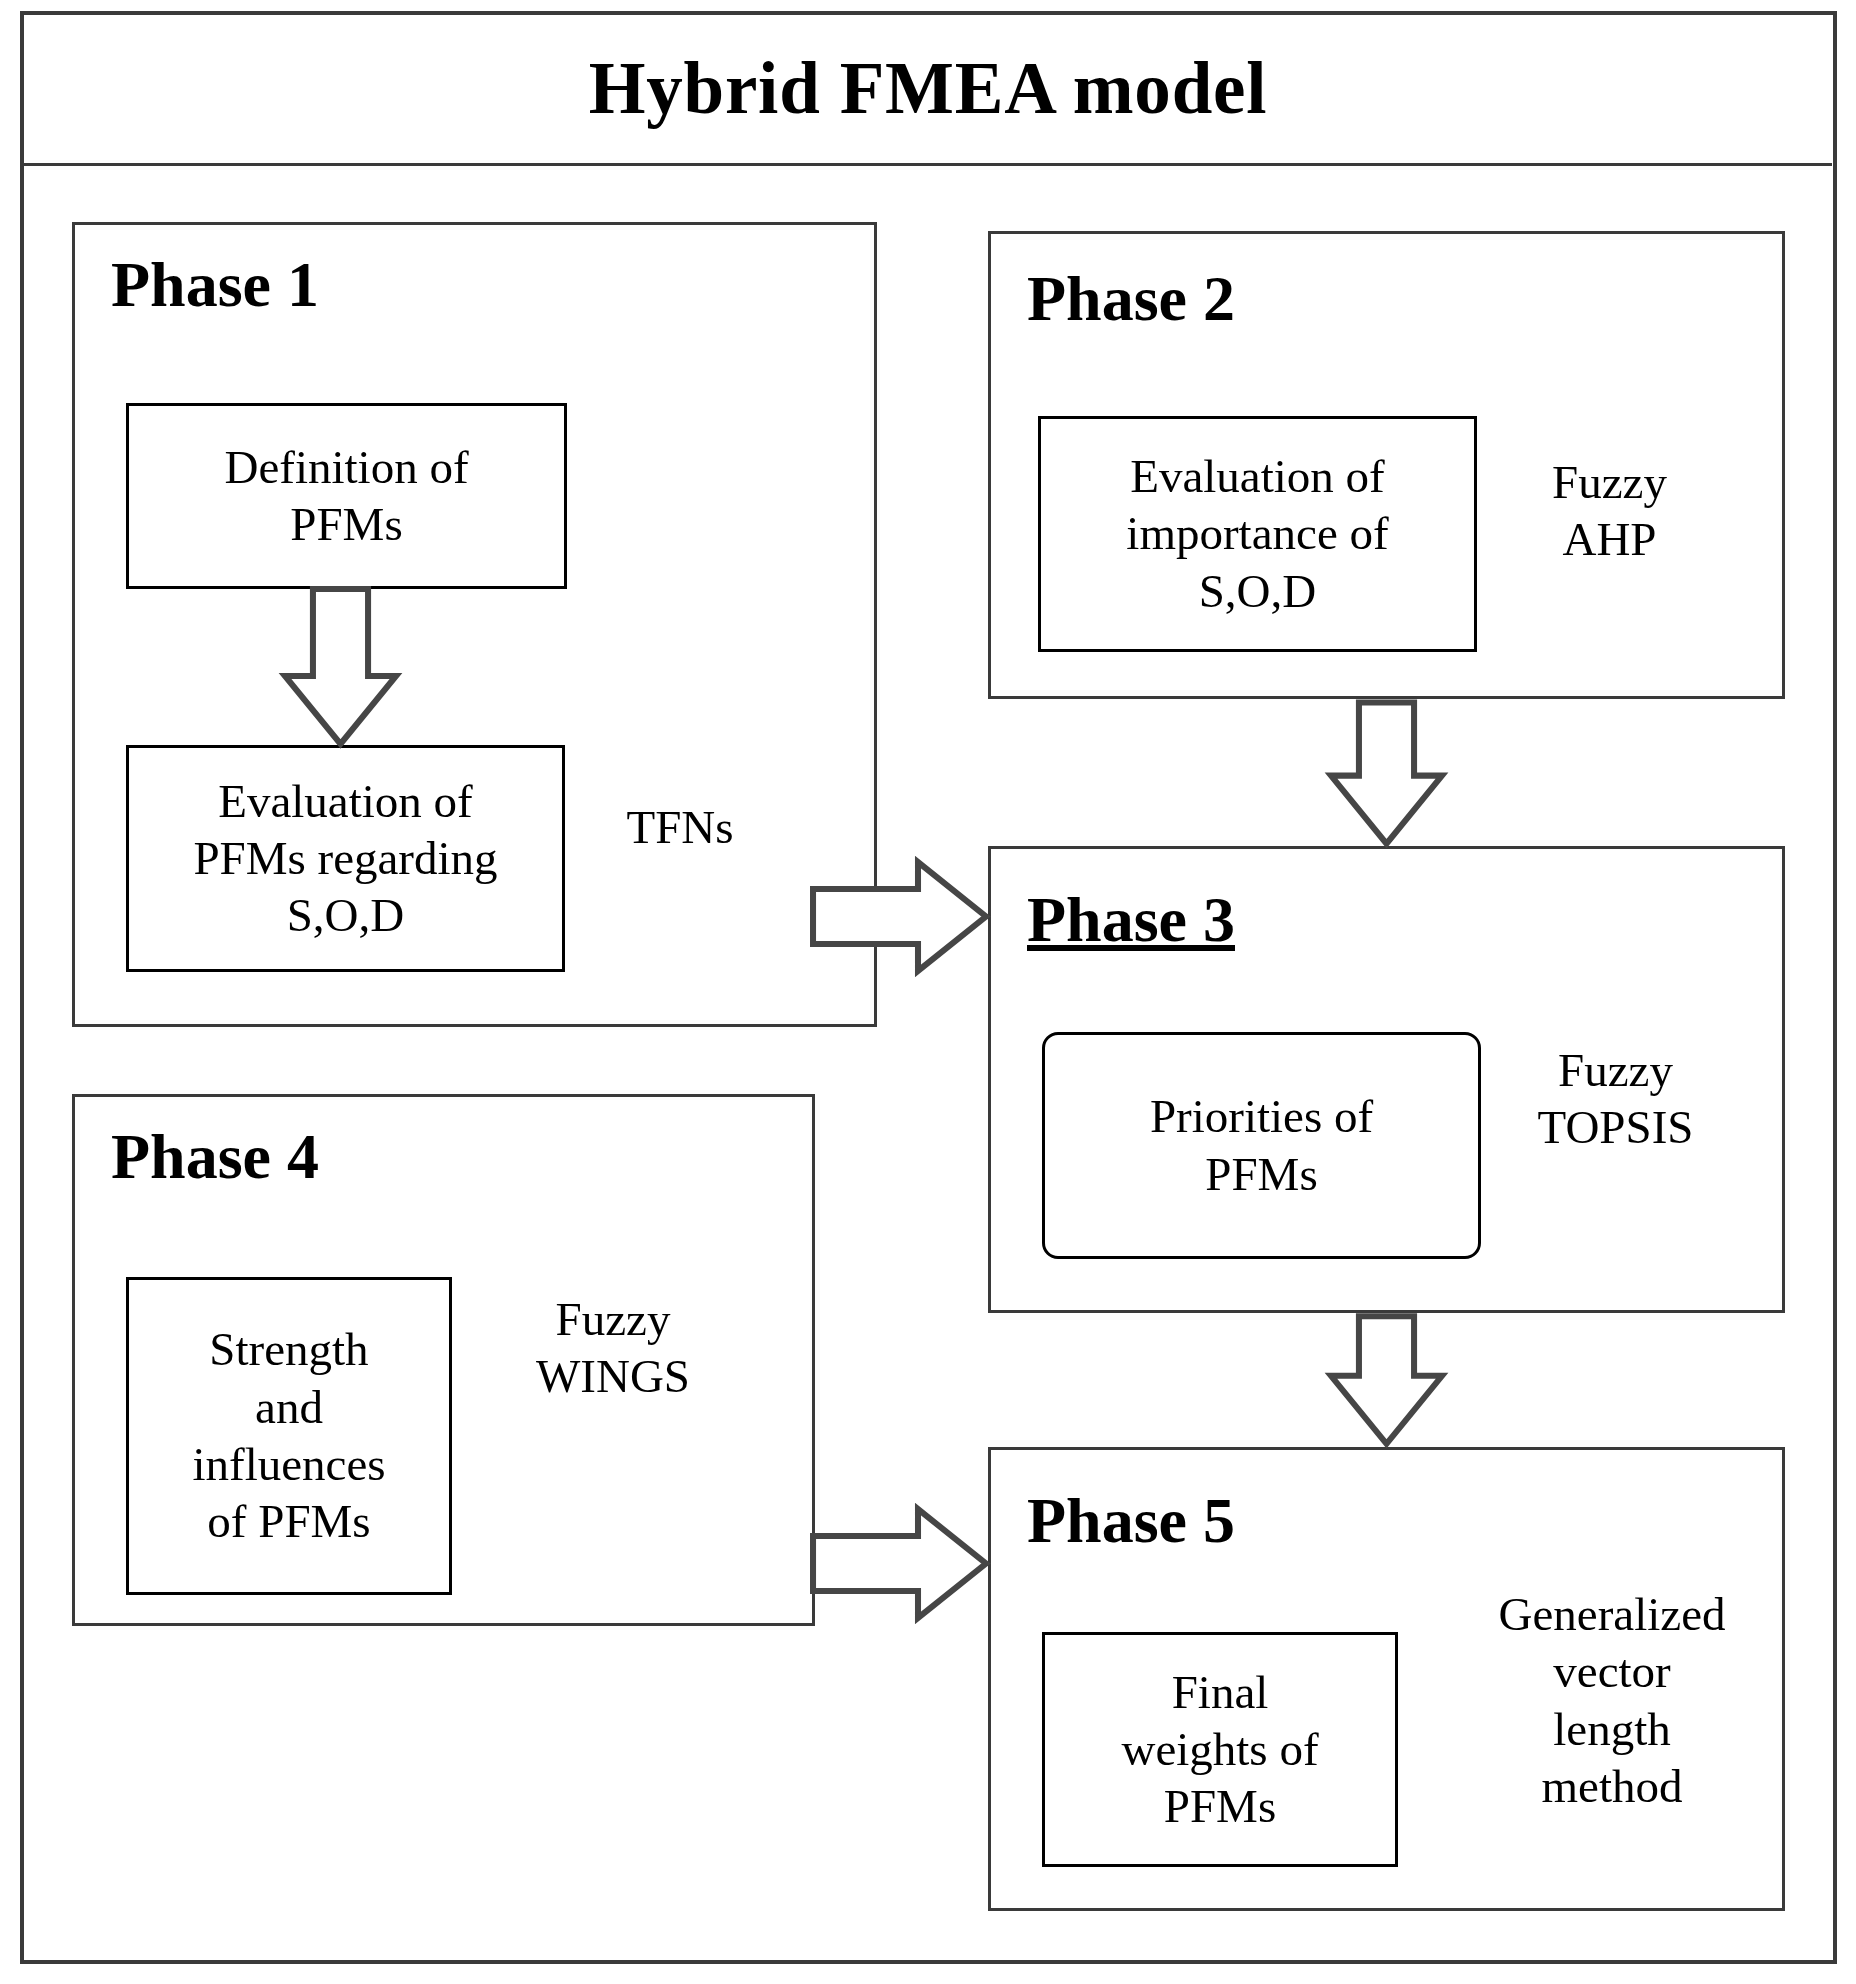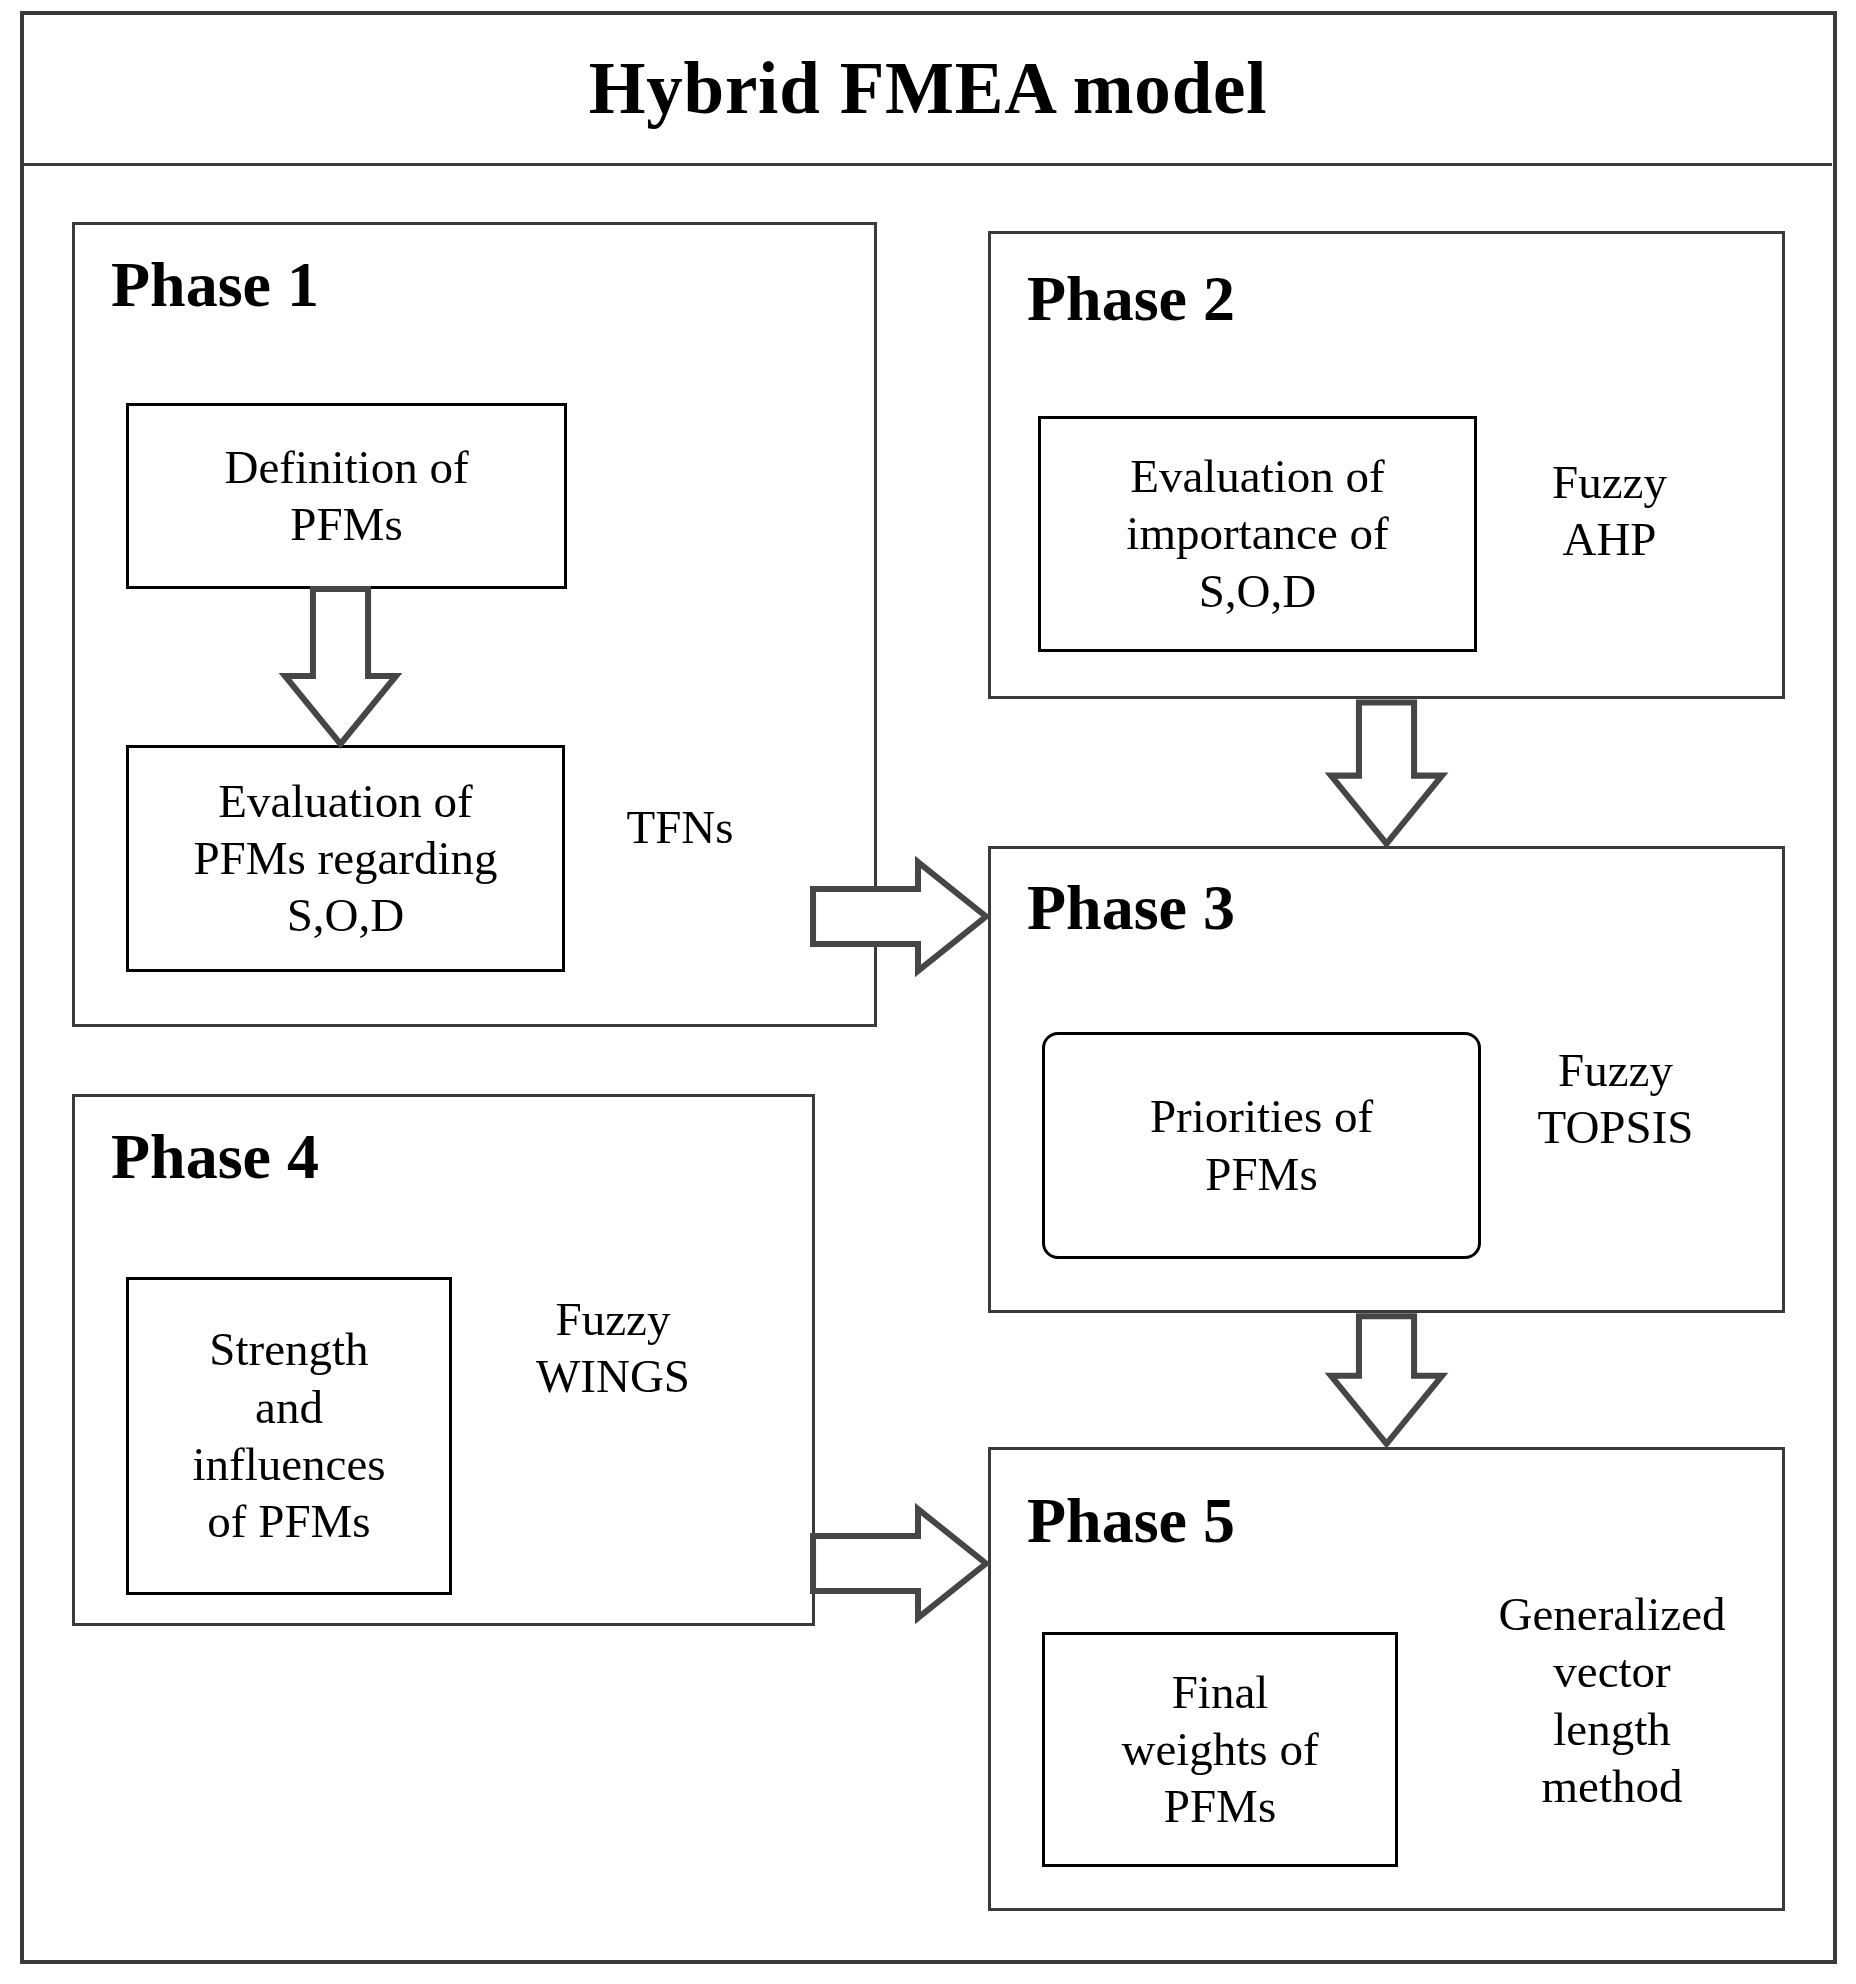--- a/index.html
+++ b/index.html
@@ -86,21 +86,21 @@
     <div class="inner-box" style="left:47px; top:182px; width:439px; height:236px;">
       <span class="box-text">Evaluation of
 importance of
 S,O,D</span>
     </div>
     <span class="method-label" style="left:490px; top:220px; width:257px;">Fuzzy
 AHP</span>
   </div>
 
   <div class="abs phase-panel" style="left:988px; top:846px; width:797px; height:467px;">
-    <span class="phase-label" style="left:36px; top:24px;">Phase 3</span>
+    <span class="phase-label" style="left:36px; top:36px;text-decoration:underline;">Phase 3</span>
     <div class="inner-box" style="left:51px; top:183px; width:439px; height:227px;border-radius:16px;">
       <span class="box-text">Priorities of
 PFMs</span>
     </div>
     <span class="method-label" style="left:488px; top:193px; width:273px;">Fuzzy
 TOPSIS</span>
   </div>
 
   <div class="abs phase-panel" style="left:72px; top:1094px; width:743px; height:532px;padding-left:31px;">
     <span class="phase-label" style="left:36px; top:25px;">Phase 4</span>

